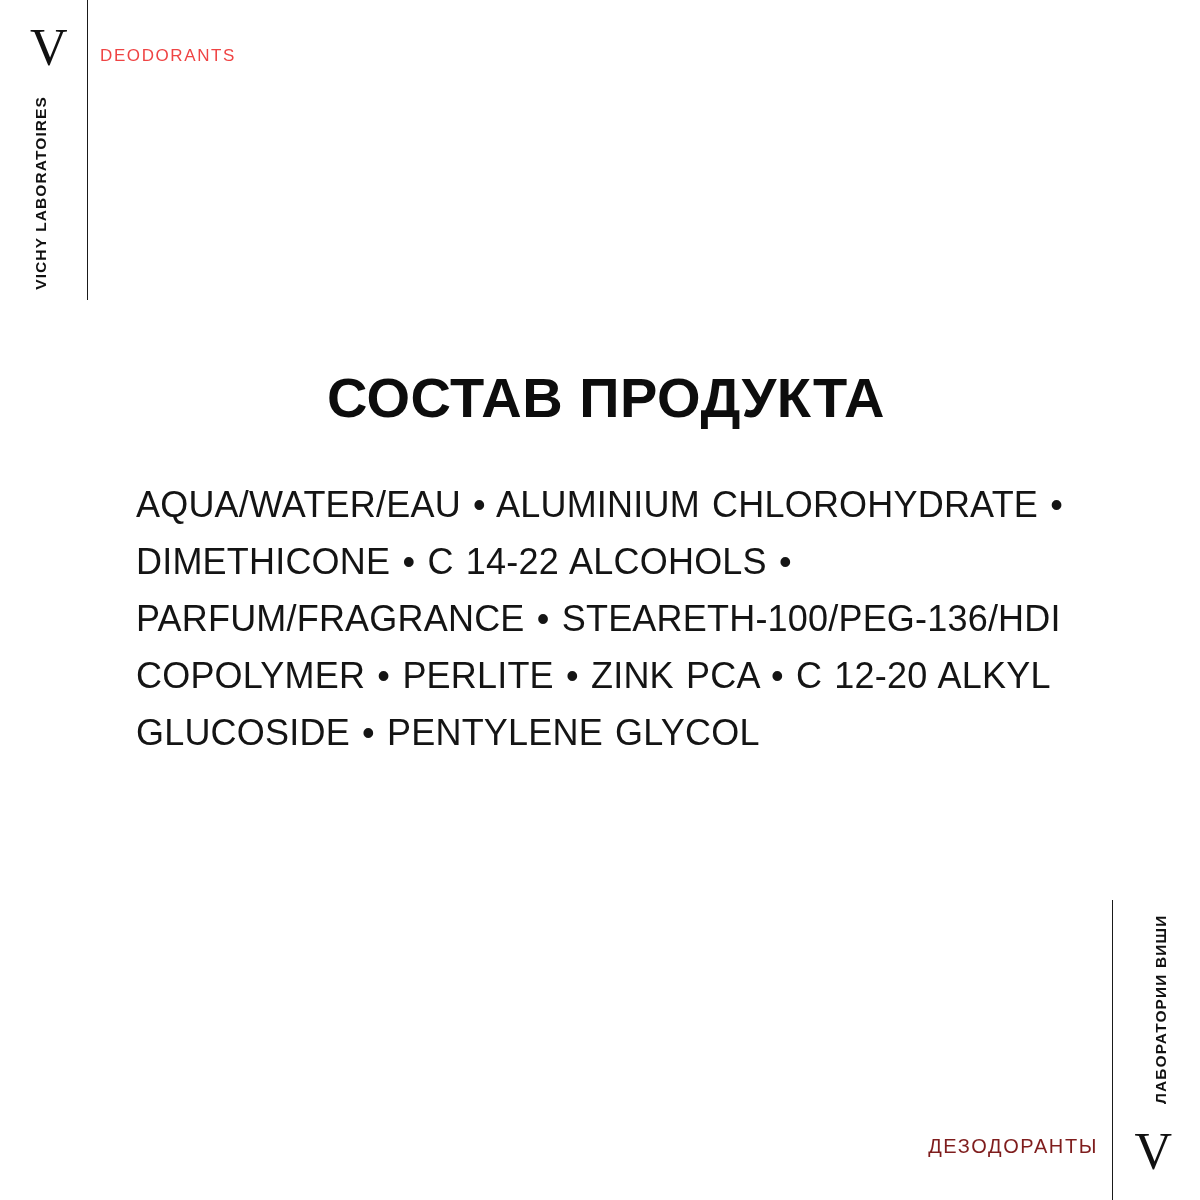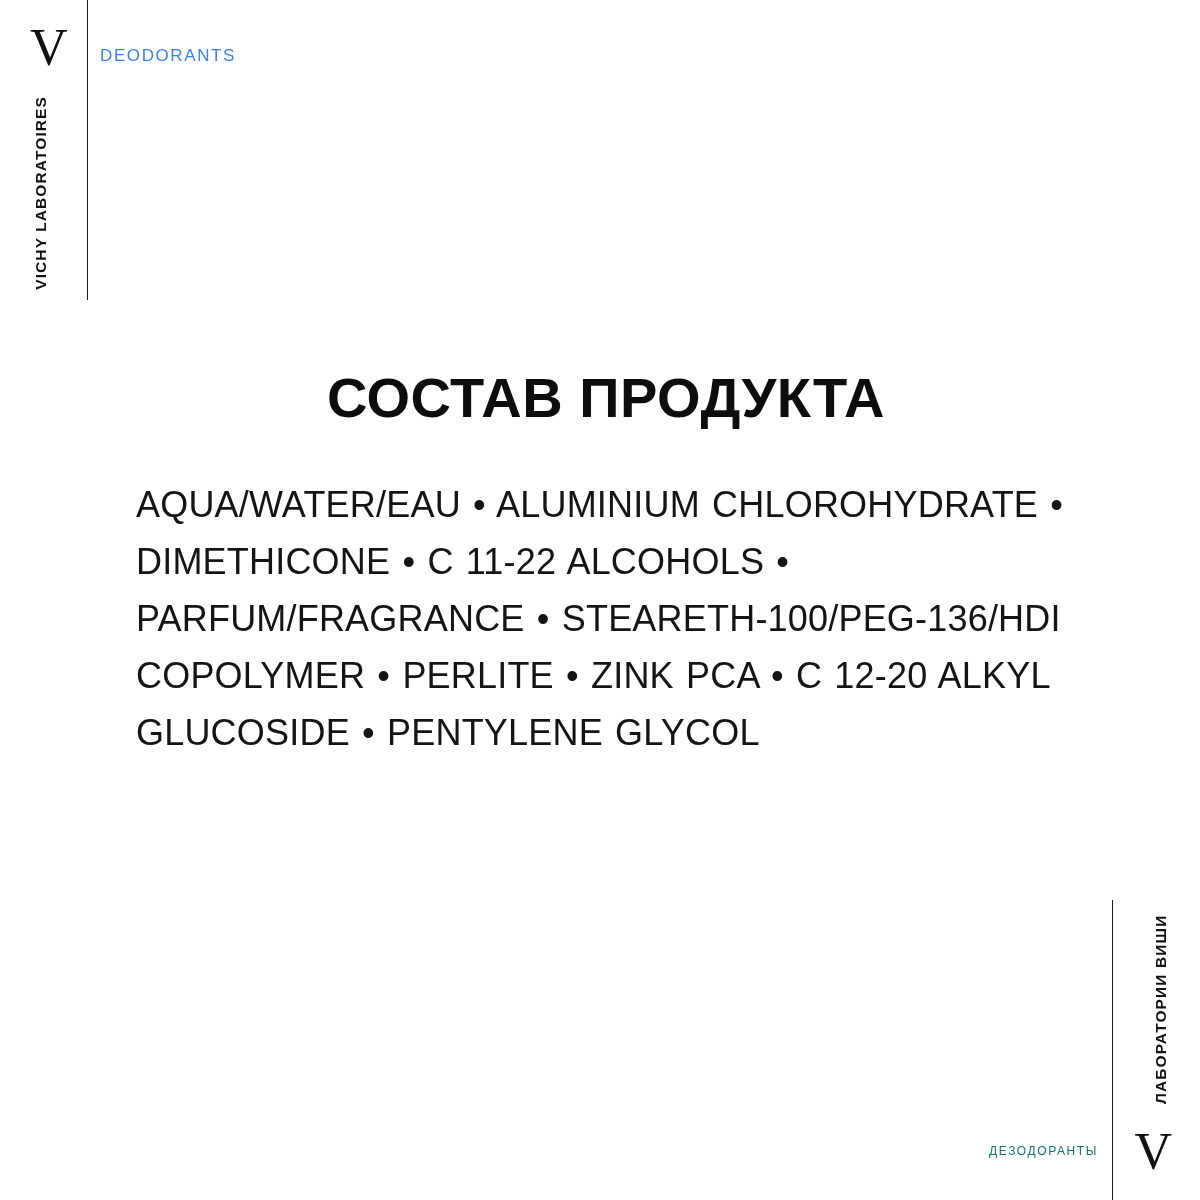--- a/index.html
+++ b/index.html
@@ -62,21 +62,21 @@
     transform: rotate(-90deg) translateX(-100%);
   }
 
   .cat-top {
     position: absolute;
     left: 100px;
     top: 46px;
     font-size: 17px;
     letter-spacing: 1.6px;
     font-weight: 500;
-    color: #3b82f6;
+    color: #ef4444;
     white-space: nowrap;
   }
 
   
   .brand-br {
     position: absolute;
     right: 0;
     bottom: 0;
     width: 88px;
     height: 300px;
@@ -109,24 +109,24 @@
     color: #111111;
     white-space: nowrap;
     transform-origin: right bottom;
     transform: rotate(-90deg) translateX(100%);
   }
 
   .cat-bottom {
     position: absolute;
     right: 102px;
     bottom: 42px;
-    font-size: 12px;
+    font-size: 20px;
     letter-spacing: 1.6px;
     font-weight: 500;
-    color: #0f766e;
+    color: #7f1d1d;
     white-space: nowrap;
   }
 
   
   .content {
     position: absolute;
     left: 136px;
     top: 368px;
     width: 940px;
   }
@@ -157,21 +157,21 @@
   <div class="brand-tl">
     <div class="logo-v">V</div>
     <div class="vertical-label">VICHY LABORATOIRES</div>
     <div class="rule-v"></div>
   </div>
 
   <div class="cat-top">DEODORANTS</div>
 
   <div class="content">
     <h1 class="headline">СОСТАВ ПРОДУКТА</h1>
-    <p class="ingredients">AQUA/WATER/EAU • ALUMINIUM CHLOROHYDRATE • DIMETHICONE • C 11-22 ALCOHOLS • PARFUM/FRAGRANCE • STEARETH-100/PEG-136/HDI COPOLYMER • PERLITE • ZINK PCA • C 12-20 ALKYL GLUCOSIDE • PENTYLENE GLYCOL</p>
+    <p class="ingredients">AQUA/WATER/EAU • ALUMINIUM CHLOROHYDRATE • DIMETHICONE • C 14-22 ALCOHOLS • PARFUM/FRAGRANCE • STEARETH-100/PEG-136/HDI COPOLYMER • PERLITE • ZINK PCA • C 12-20 ALKYL GLUCOSIDE • PENTYLENE GLYCOL</p>
   </div>
 
   <div class="brand-br">
     <div class="logo-v-br">V</div>
     <div class="vertical-label">ЛАБОРАТОРИИ ВИШИ</div>
     <div class="rule-v"></div>
   </div>
 
   <div class="cat-bottom">ДЕЗОДОРАНТЫ</div>
 

